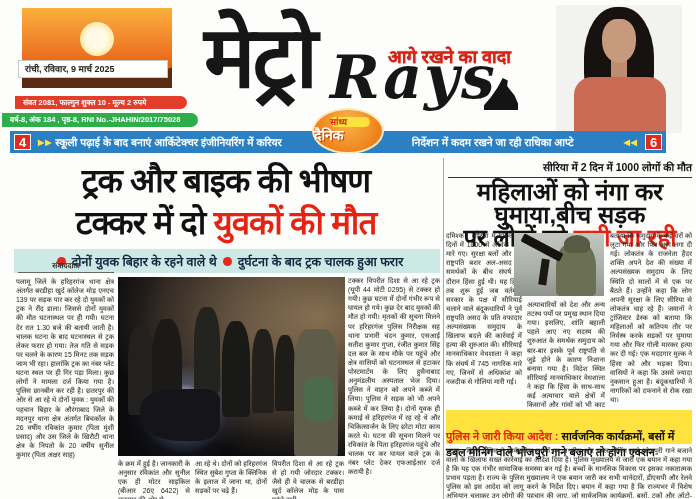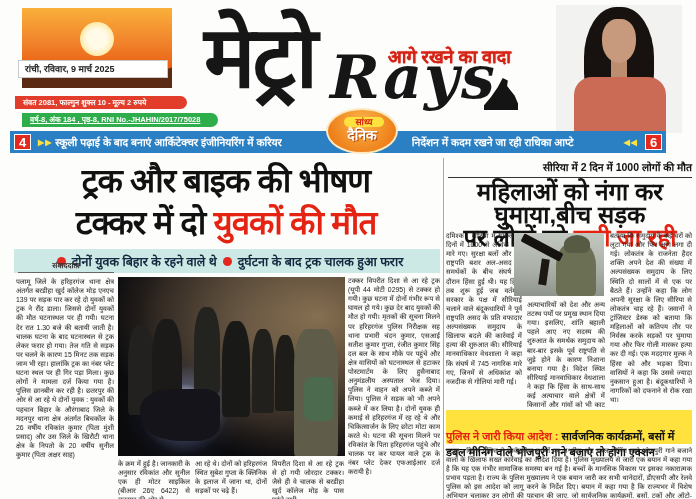--- a/index.html
+++ b/index.html
@@ -12,22 +12,22 @@
     background:linear-gradient(180deg,#f9b03a 0%,#f1812b 45%,#e85f12 75%,#c6450c 100%);overflow:hidden;}
   .sun{position:absolute;left:58px;top:14px;width:34px;height:34px;border-radius:50%;
     background:radial-gradient(circle,#fffbe8 0 40%,#ffe9a8 70%,rgba(255,230,160,.0) 100%);}
   .mountains{position:absolute;left:0;bottom:0;width:100%;height:34px;background:#5a2a12;
     clip-path:polygon(0 100%,0 55%,14% 30%,28% 60%,42% 20%,58% 55%,72% 28%,86% 58%,100% 40%,100% 100%);}
   .datebox{position:absolute;left:18px;top:60px;width:150px;height:18px;background:#fff;
     border:1px solid #c9c9c9;font-size:9px;font-weight:bold;line-height:16px;padding-left:6px;color:#222;}
   .bar{position:absolute;color:#fff;font-weight:bold;white-space:nowrap;overflow:hidden;}
   .bar.red{left:15px;top:96px;width:172px;height:13px;background:#e23d2a;border-radius:0 7px 7px 0;
     font-size:7.5px;line-height:13px;padding-left:8px;}
-  .bar.green{left:22px;top:113px;width:196px;height:14px;background:#2eae4a;border-radius:0 7px 7px 0;
-    font-size:7.5px;line-height:14px;padding-left:8px;text-decoration:underline;}
+  .bar.green{left:2px;top:113px;width:196px;height:14px;background:#2eae4a;border-radius:0 7px 7px 0;
+    font-size:7.5px;line-height:14px;padding-left:8px;}
   .masthead-hindi{position:absolute;left:204px;top:2px;width:150px;font-size:86px;font-weight:900;
     color:#161616;letter-spacing:-3px;line-height:110px;}
   .masthead-latin{position:absolute;left:330px;top:42px;font-family:"DejaVu Serif",serif;
     font-style:italic;font-weight:bold;font-size:60px;color:#161616;letter-spacing:2px;}
   .tagline{position:absolute;left:388px;top:44px;font-size:18px;font-weight:bold;color:#d42315;
     text-shadow:0 0 1px #d42315;}
   .silhouette{position:absolute;left:484px;top:78px;width:34px;height:32px;background:#141414;
     clip-path:polygon(55% 0,70% 8%,68% 25%,90% 55%,100% 80%,100% 100%,0 100%,0 85%,20% 60%,40% 30%);}
   .woman{position:absolute;left:556px;top:5px;width:126px;height:128px;background:#f2f3f1;overflow:hidden;}
   .hair{position:absolute;left:28px;top:2px;width:70px;height:110px;border-radius:46% 46% 40% 40%;
@@ -36,23 +36,23 @@
     background:#c79a7d;}
   .blouse{position:absolute;left:18px;top:72px;width:92px;height:56px;border-radius:18px 18px 0 0;
     background:#cb6a55;}
   .neck{position:absolute;left:55px;top:54px;width:16px;height:22px;background:#bd8d70;}
   .teaser-bar{position:absolute;left:10px;top:131px;width:656px;height:22px;background:#2b80c4;
     display:flex;align-items:center;color:#fff;font-weight:bold;font-size:10.5px;white-space:nowrap;}
   .pagebox{background:#e3281e;color:#fff;border:1px solid #fff;font-size:13px;font-weight:bold;
     width:17px;height:16px;text-align:center;line-height:16px;margin:0 4px;flex:0 0 auto;}
   .arrows{color:#ffe23d;font-size:8px;letter-spacing:1px;margin:0 3px;flex:0 0 auto;}
   .teaser-text{overflow:hidden;}
-  .badge{position:absolute;left:316px;top:-23px;width:72px;height:46px;border-radius:50%;
+  .badge{position:absolute;left:302px;top:-23px;width:72px;height:46px;border-radius:50%;
     background:radial-gradient(circle at 50% 30%,#f8b54a,#ee7e18 75%);border:2px solid #fce9c0;
-    text-align:center;color:#fff;font-weight:bold;z-index:3;}
+    color:#fff;font-weight:bold;z-index:3;}
   .badge .b1{display:block;font-size:9px;margin-top:7px;background:#ffe23d;color:#d42315;
     border-radius:6px;width:40px;margin-left:16px;line-height:10px;}
   .badge .b2{display:block;font-size:14px;line-height:16px;text-shadow:1px 1px 0 #b4420a;}
 
   
   .vdivider{position:absolute;left:443px;top:158px;width:1px;height:341px;background:#a8a8a8;}
 
   
   .lead-headline{position:absolute;left:12px;top:160px;width:428px;text-align:center;
     font-weight:900;font-size:33px;line-height:42px;color:#111;letter-spacing:-1px;}

